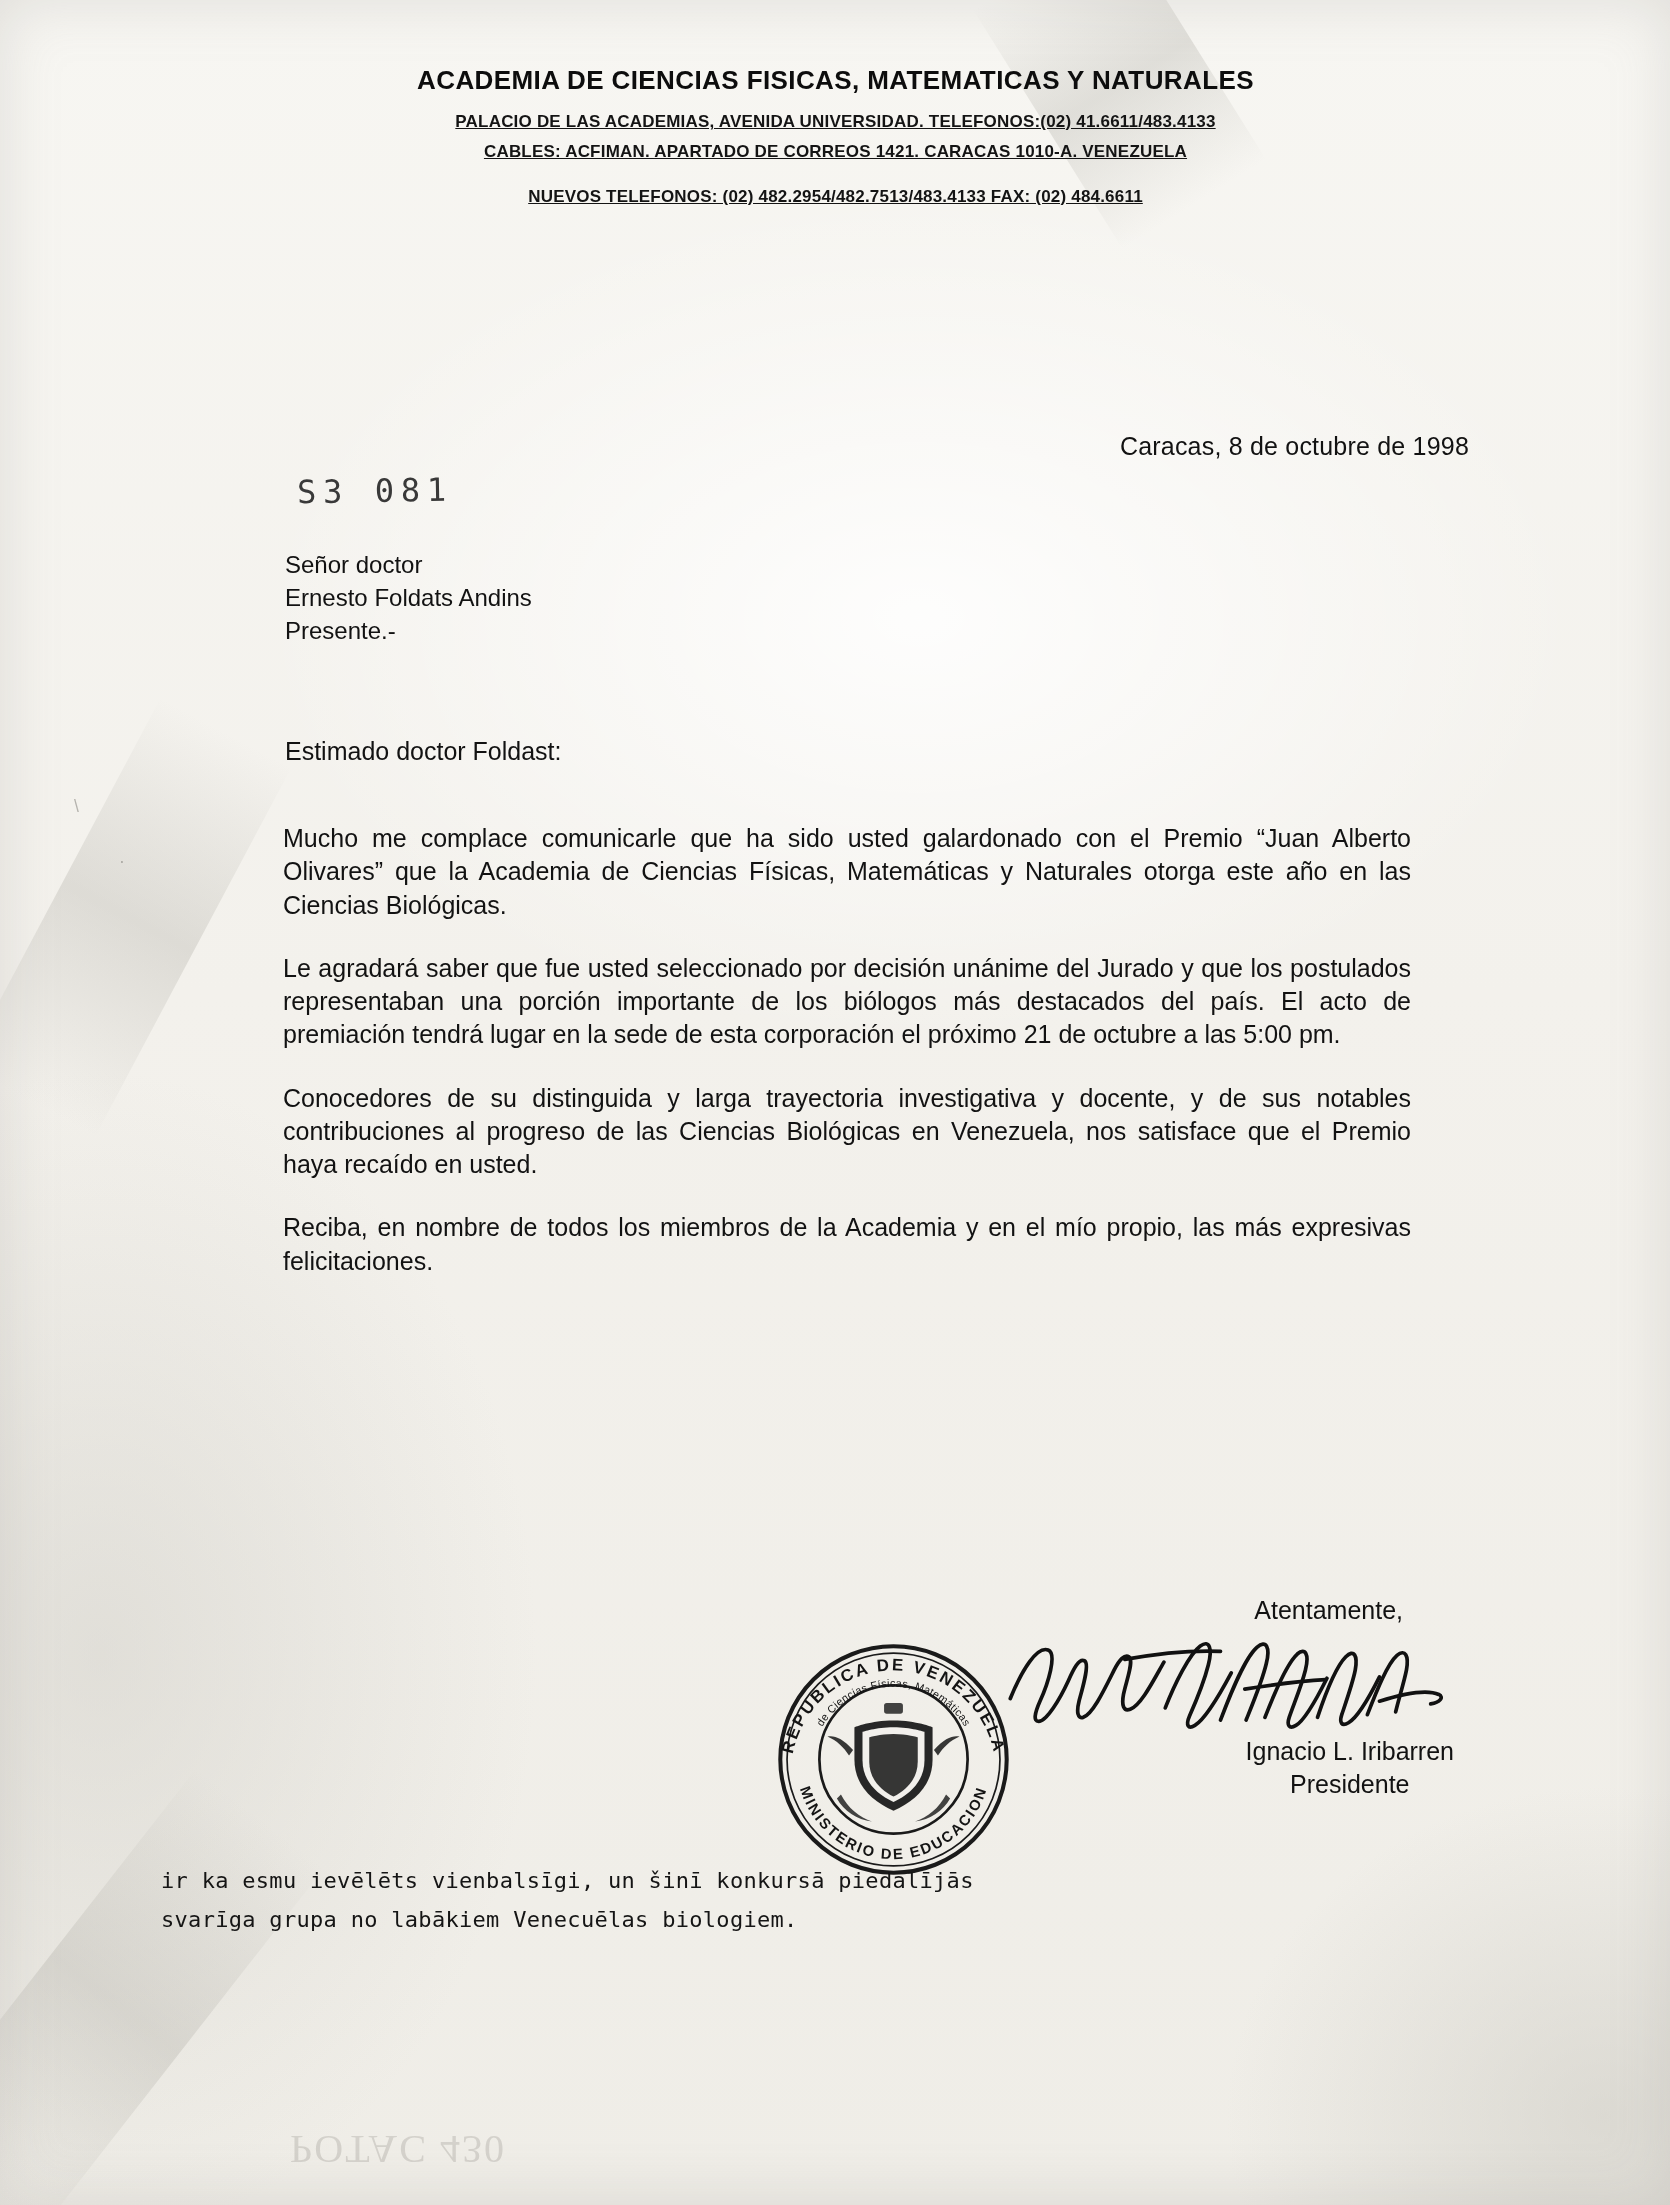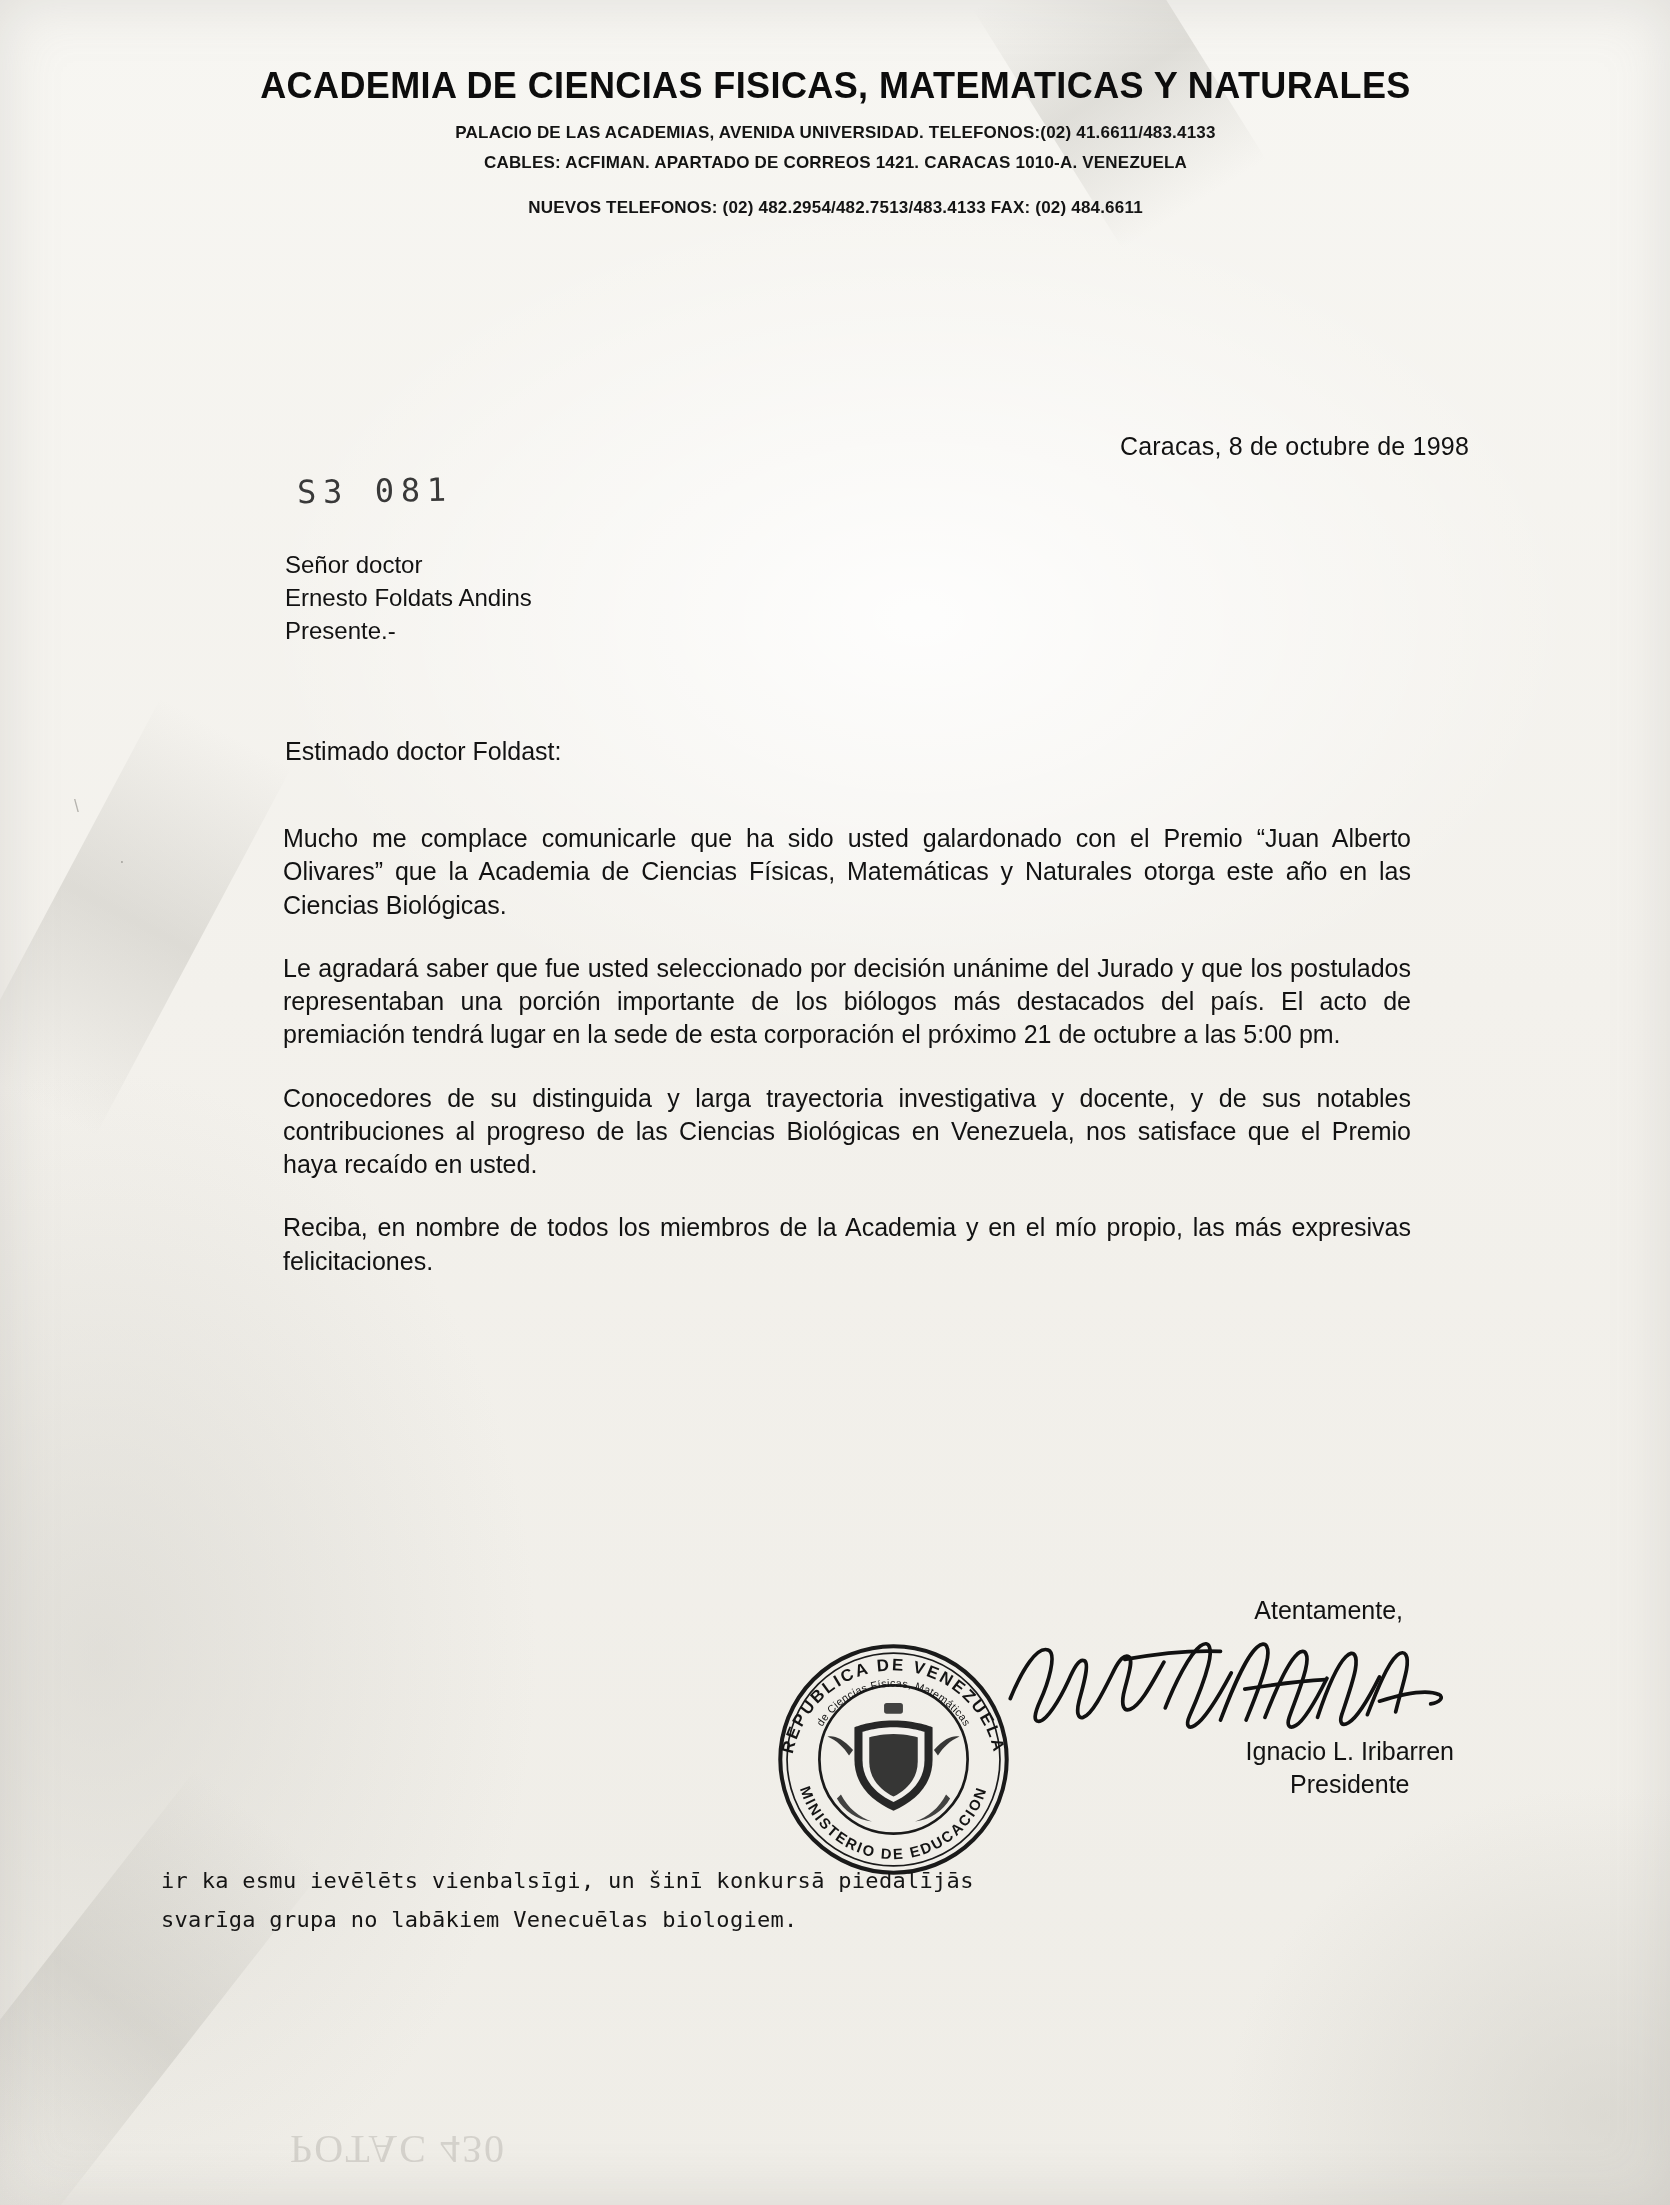--- a/index.html
+++ b/index.html
@@ -48,31 +48,32 @@
 
   
   .letterhead {
     position: absolute;
     top: 65px;
     left: 0;
     width: 100%;
     text-align: center;
   }
   .lh-title {
-    font-size: 36px;
+    font-size: 26px;
     font-weight: bold;
     letter-spacing: 0.4px;
     color: #0d0d0d;
   }
   .lh-line {
     font-size: 17px;
     font-weight: bold;
     letter-spacing: 0.2px;
     margin-top: 16px;
     color: #141414;
+    text-decoration: underline;
   }
   .lh-line.l2 { margin-top: 10px; }
   .lh-line.l3 { margin-top: 25px; }
 
   
   .date {
     position: absolute;
     top: 432px;
     right: 202px;
     font-size: 25px;

